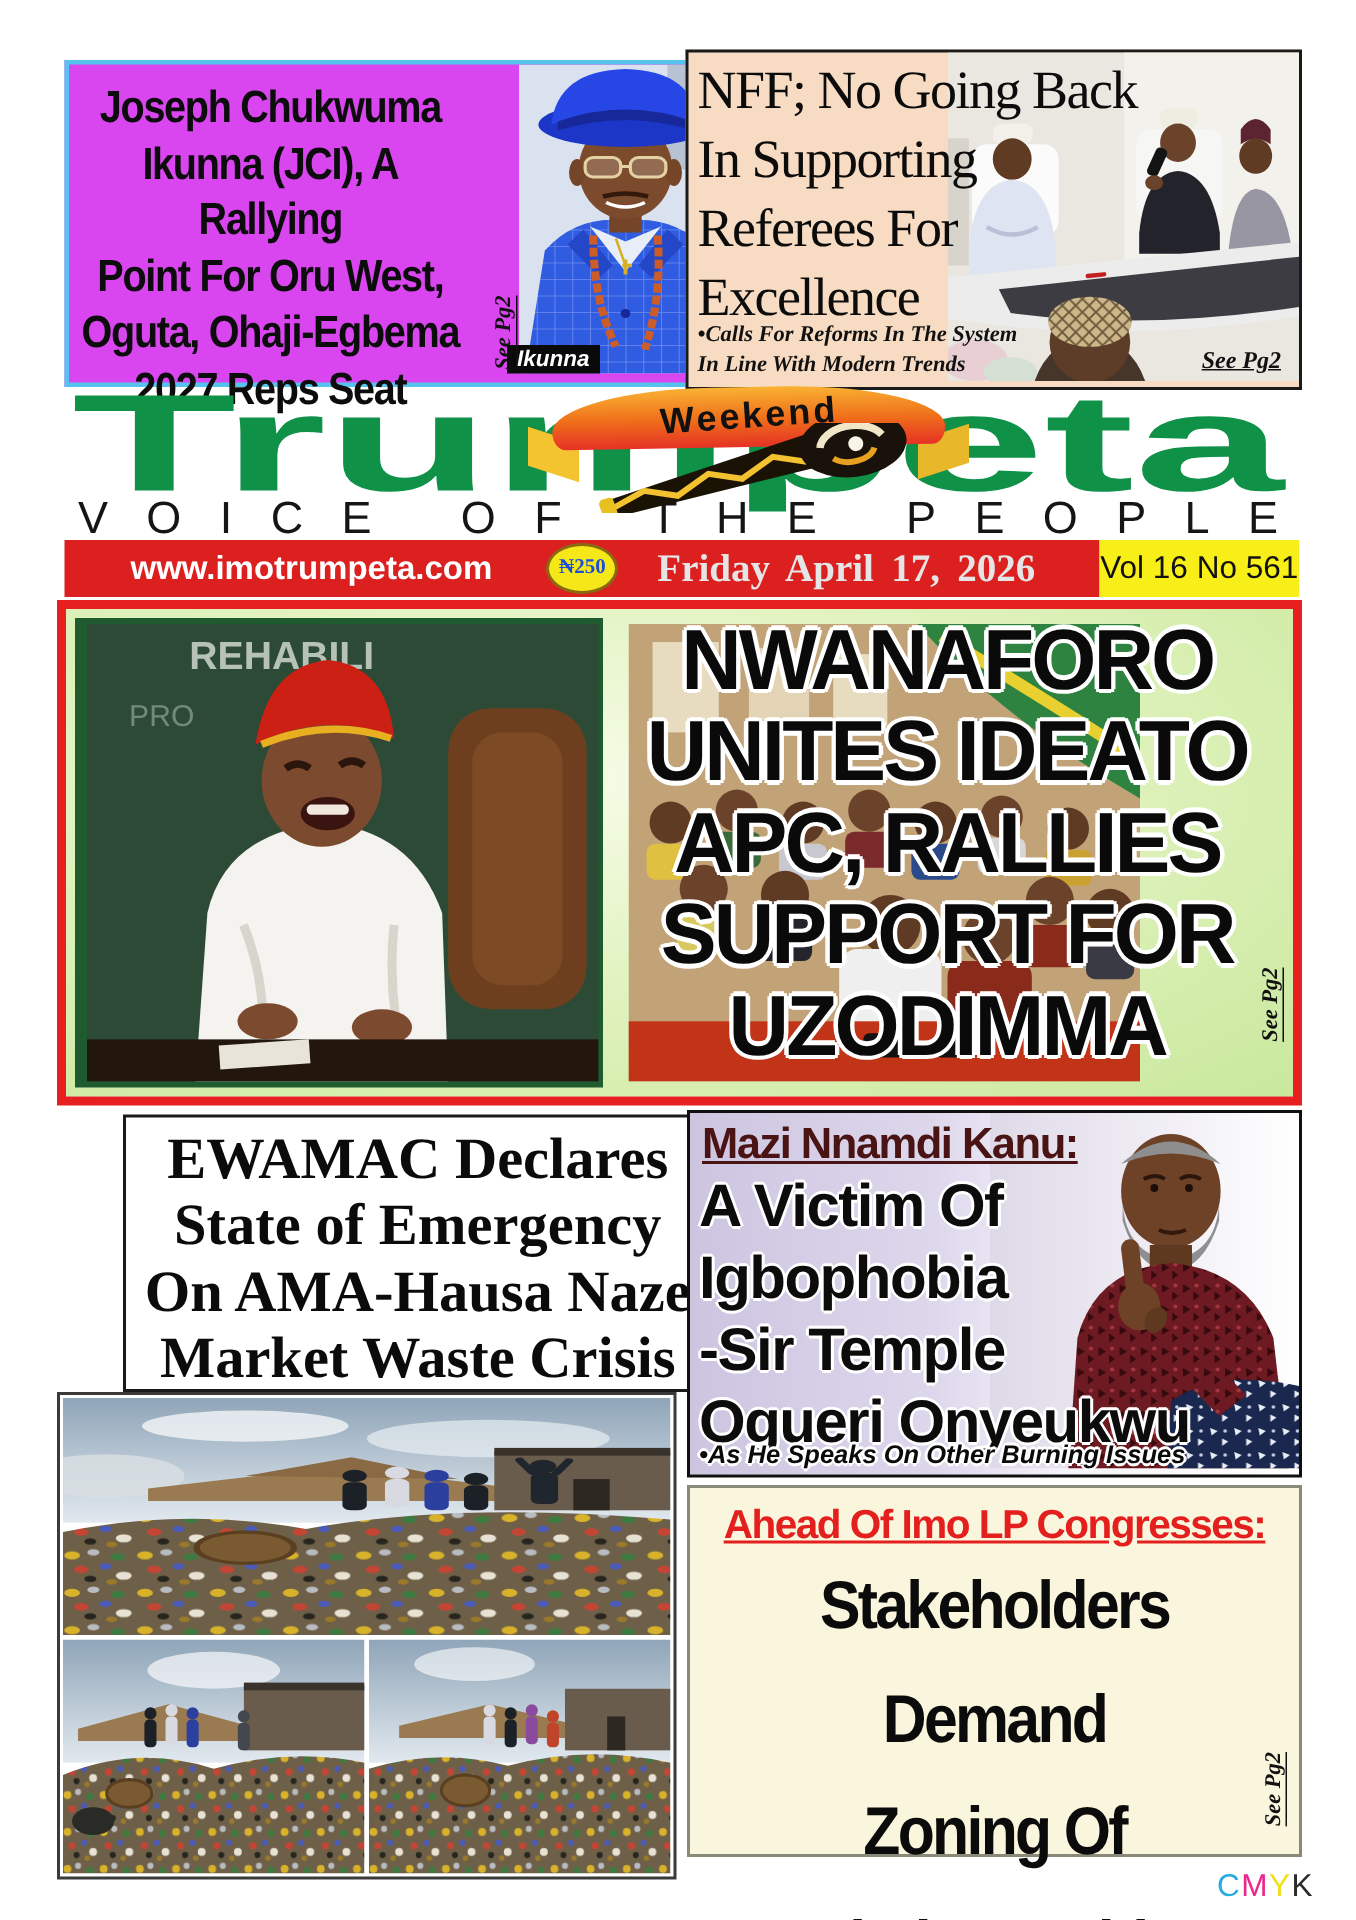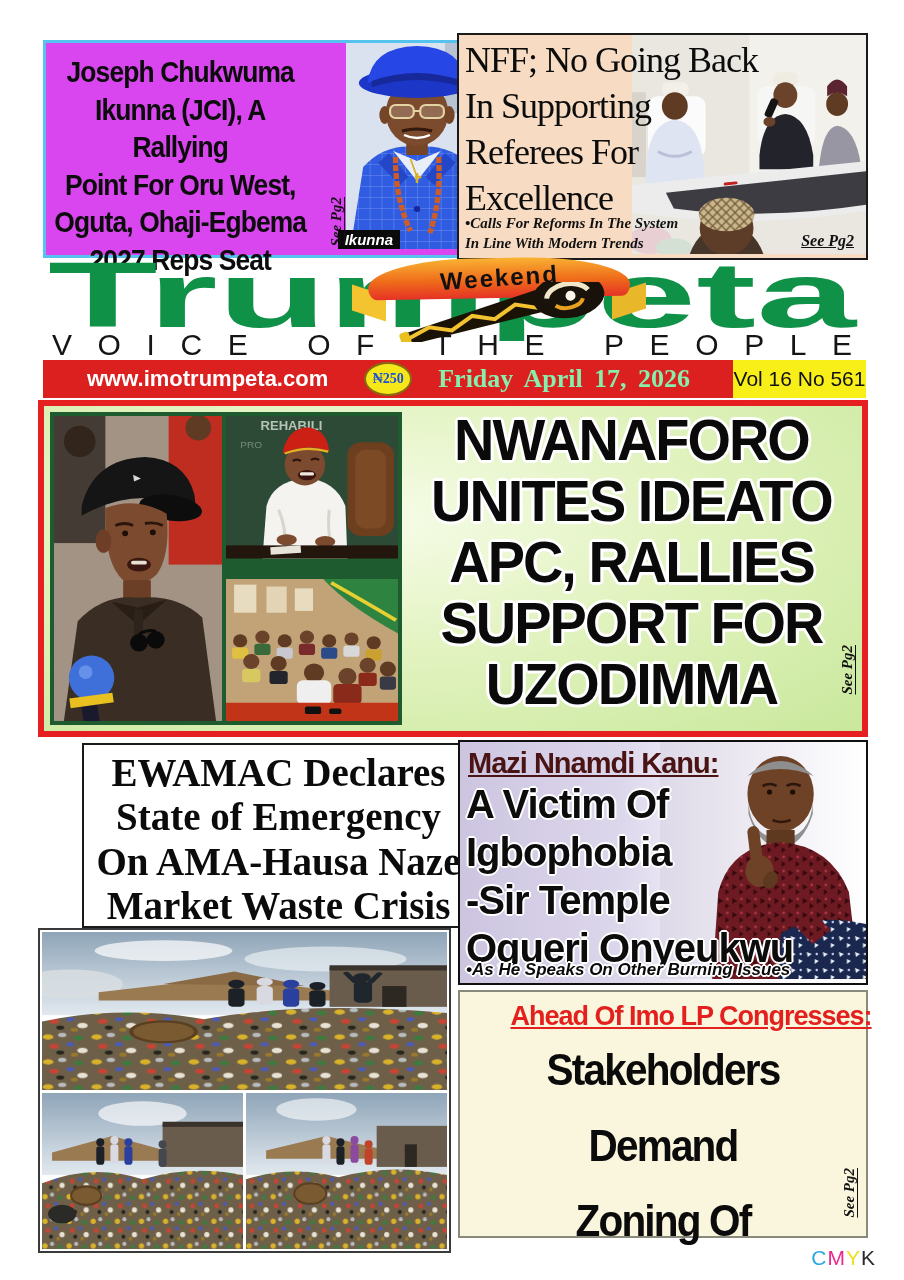--- a/index.html
+++ b/index.html
@@ -43,32 +43,32 @@
   .tail-r{left:612px;top:288px;background:#e8b82a;transform:skewY(-18deg);}
   .trumpet{left:398px;top:282px;z-index:4;}
   .tagline{left:44px;top:328px;}
   .info-row{left:43px;top:360px;width:823px;height:38px;display:flex;}
   .info-bar{flex:1;background:#dc1f1f;display:flex;align-items:center;color:#fff;}
   .issn{font-weight:bold;font-size:19px;margin-left:12px;}
   .website{font-weight:bold;font-size:22px;margin-left:44px;}
   .price-badge{margin-left:36px;background:#f6e818;border:2px solid #8a6a10;border-radius:50%;
                width:44px;height:30px;display:flex;align-items:center;justify-content:center;
                font:bold 14px "Liberation Serif",serif;color:#1d4ed8;}
-  .date{font-family:"Liberation Serif",serif;font-weight:bold;font-size:26px;color:#86efac;
+  .date{font-family:"Liberation Serif",serif;font-weight:bold;font-size:26px;color:#e5e5e5;
         margin-left:26px;word-spacing:5px;}
   .vol-box{width:133px;background:#f8ef18;display:flex;align-items:center;justify-content:center;
            font-weight:normal;font-size:21px;color:#111;text-align:center;}
 
   
   .box-main{left:38px;top:400px;width:818px;height:325px;border:6px solid #e62020;
             background:radial-gradient(ellipse at 40% 35%,#f6fce8 0%,#e2f3c0 45%,#c9e89c 100%);}
   .collage{left:6px;top:6px;width:352px;height:313px;background:#1e5c30;padding:4px;box-sizing:border-box;
            display:flex;gap:4px;}
   .collage-left{width:168px;height:100%;}
-  .collage-right{flex:1;display:flex;flex-direction:column;gap:20px;}
+  .collage-right{flex:1;display:flex;flex-direction:row;gap:20px;}
   .collage-right .cell{flex:1;}
   .main-headline{left:366px;top:4px;width:452px;font-weight:800;font-size:57px;line-height:1.07;
                  letter-spacing:-2px;color:#0a0a0a;text-align:center;transform:scaleX(.98);transform-origin:left top;}
   .main-seepg{right:6px;bottom:36px;}
 
   
   .box-ew{left:38px;top:743px;width:413px;height:181px;border:2px solid #1a1a1a;background:#fff;margin-left:44px;}
   .ew-headline{left:2px;top:6px;width:385px;font-family:"Liberation Serif",serif;font-weight:bold;
                font-size:39px;line-height:1.14;text-align:center;color:#0b0b0b;}
   .ew-seepg{right:6px;bottom:10px;}
@@ -85,21 +85,21 @@
             background:linear-gradient(90deg,#cdc5e0 0%,#ddd7ec 40%,#f6f4fa 62%,#ffffff 100%);}
   .kanu-photo{right:0;top:0;width:206px;height:237px;}
   .kanu-kicker{left:8px;top:5px;z-index:2;font-weight:bold;font-size:29px;color:#4a1414;
                text-decoration:underline;letter-spacing:-1px;}
   .kanu-headline{left:6px;top:38px;width:400px;z-index:2;font-weight:bold;font-size:40px;line-height:1.2;
                  color:#0c0c0c;letter-spacing:-1px;}
   .kanu-subhead{left:6px;bottom:3px;z-index:2;font:italic bold 17px "Liberation Sans",sans-serif;color:#0a0a0a;}
   
   .box-lp{left:458px;top:990px;width:406px;height:244px;border:2px solid #8a8a7a;background:#faf5dd;}
   .lp-kicker{left:0;top:9px;width:100%;text-align:center;font-weight:bold;font-size:27px;color:#e3201e;
-             text-decoration:underline;letter-spacing:-1px;padding-left:28px;}
+             text-decoration:underline;letter-spacing:-1px;}
   .lp-headline{left:0;top:40px;width:100%;text-align:center;font-weight:bold;font-size:45px;line-height:1.68;
                color:#0b0b0b;letter-spacing:-2px;transform:scaleX(.9);transform-origin:center top;}
   .lp-seepg{right:8px;bottom:18px;}
 
   
   .print-mark{right:28px;bottom:10px;font-weight:normal;font-size:21px;letter-spacing:1px;}
   .defs-holder{position:absolute;width:0;height:0;overflow:hidden;}
 </style>
 </head>
 <body>

